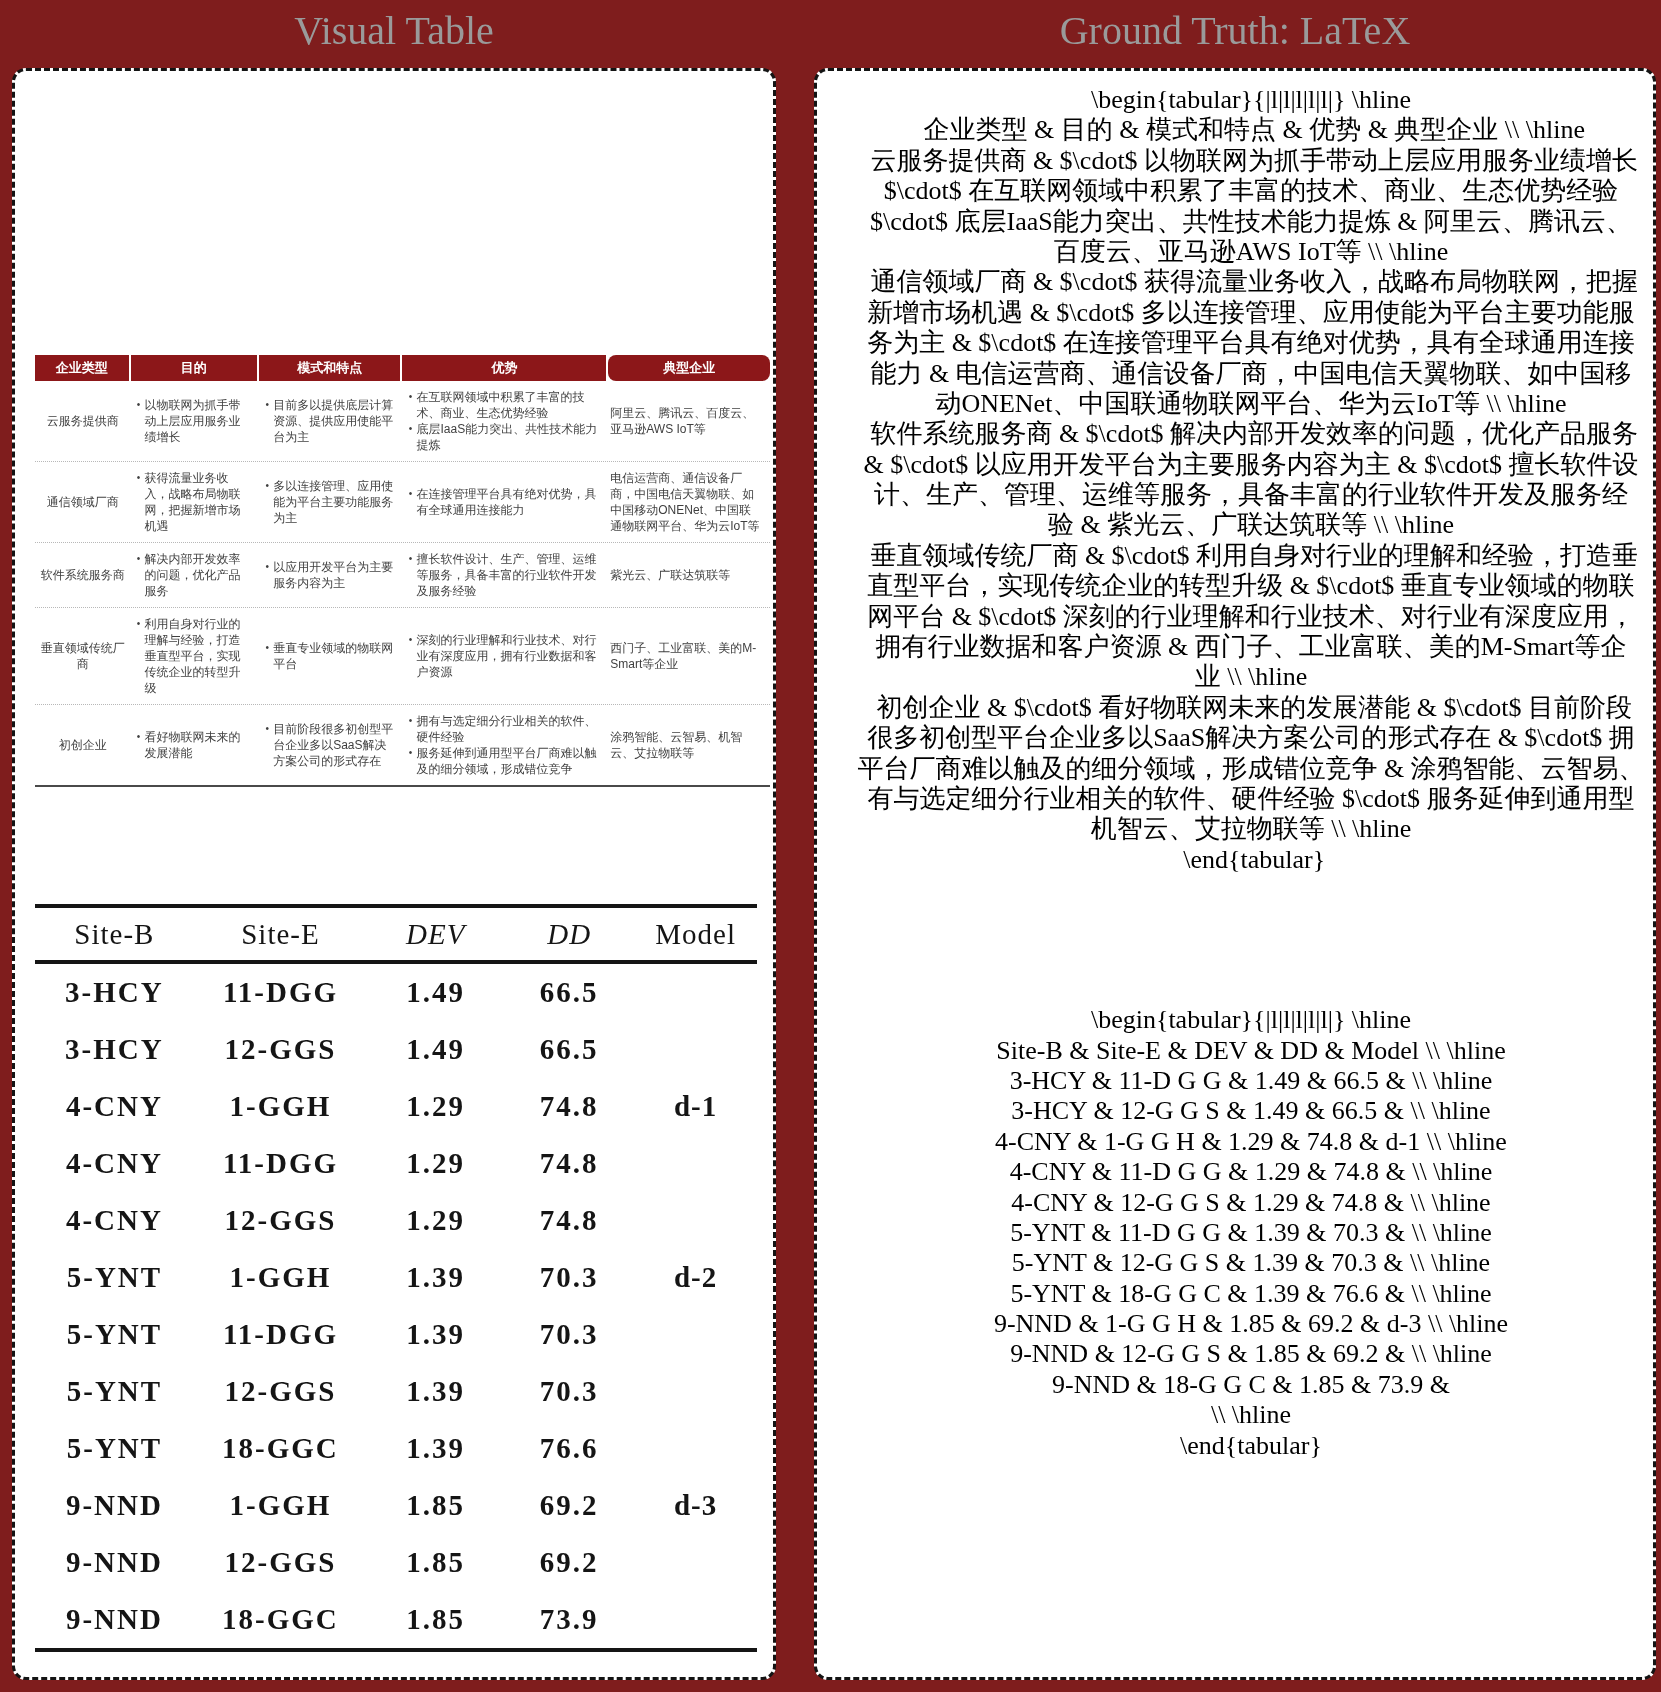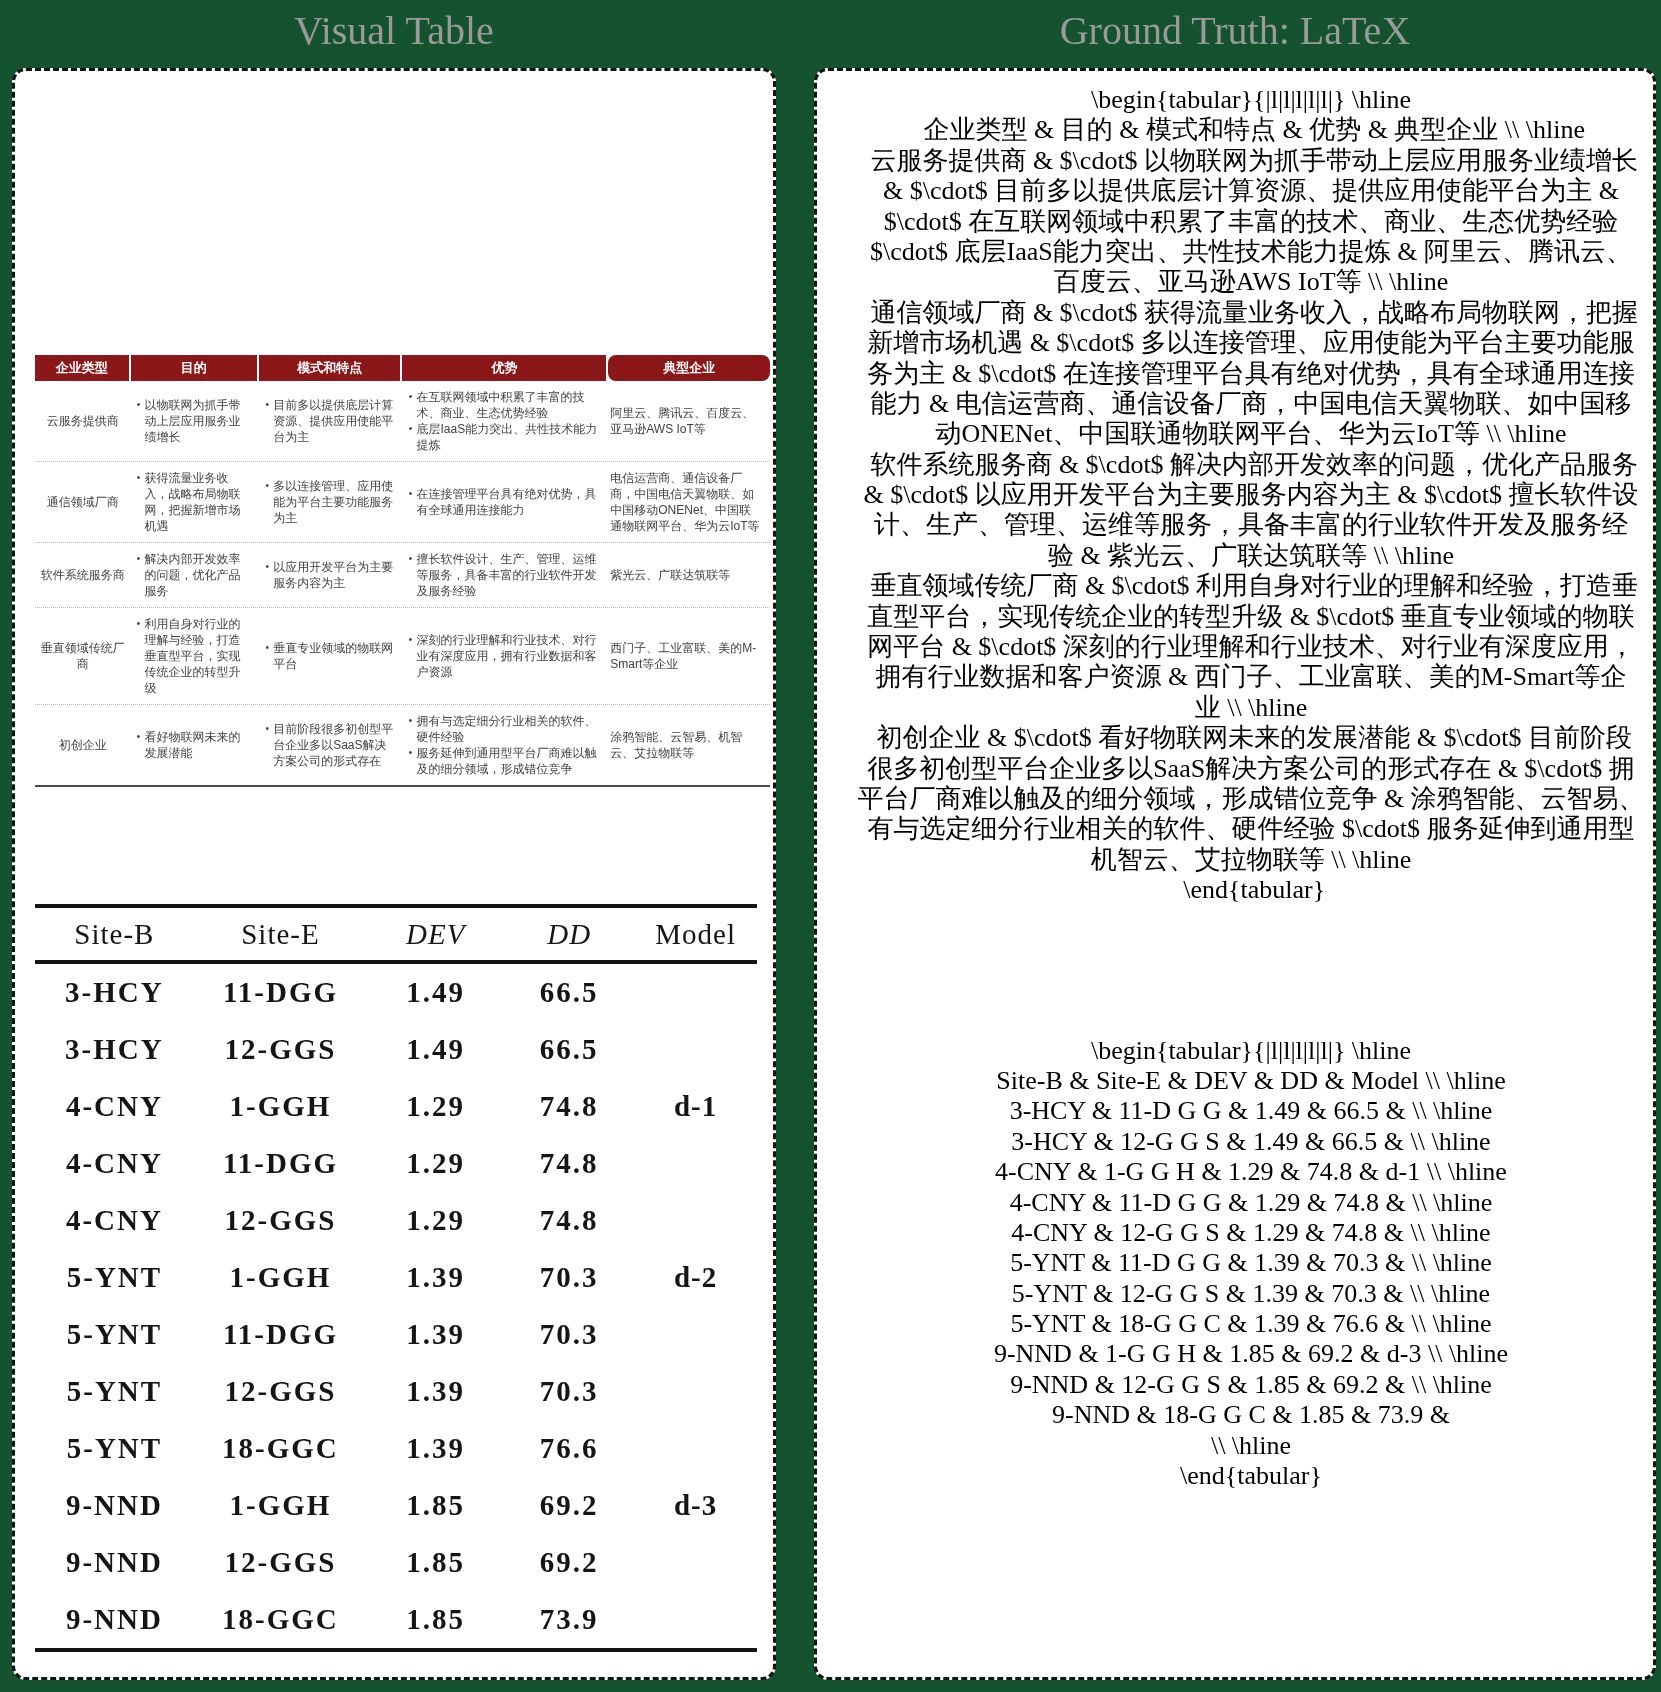--- a/index.html
+++ b/index.html
@@ -1,16 +1,16 @@
 <!DOCTYPE html>
 <html><head>
 <meta charset="utf-8">
 <style>
   html,body{margin:0;padding:0;background:#ffffff;}
-  .page{position:relative;width:1661px;height:1692px;background:#14532d;overflow:hidden;
+  .page{position:relative;width:1661px;height:1692px;background:#7f1d1d;overflow:hidden;
         font-family:"Liberation Serif",serif;}
   
   .col-title{position:absolute;top:4px;height:54px;line-height:54px;text-align:center;
              font-size:40px;color:#9a9a9a;font-family:"Liberation Serif",serif;}
   .col-title.left{left:12px;width:764px;}
   .col-title.right{left:814px;width:842px;}
   
   .panel{position:absolute;top:68px;height:1612px;border:3px dashed #141414;border-radius:14px;
          box-sizing:border-box;background:#fff;}
   .panel-left{left:12px;width:764px;}
@@ -284,21 +284,20 @@
         </div>
     </div>
   </div>
 
   <div class="panel panel-right">
     <div class="latex-wrap">
       <div class="latex-block b1">
           <div class="lx-line">\begin{tabular}{|l|l|l|l|l|} \hline</div>
           <div class="lx-line"> 企业类型 &amp; 目的 &amp; 模式和特点 &amp; 优势 &amp; 典型企业 \\ \hline</div>
           <div class="lx-line"> 云服务提供商 &amp; $\cdot$ 以物联网为抓手带动上层应用服务业绩增长</div>
-          <div class="lx-line">&amp; $\cdot$ 目前多以提供底层计算资源、提供应用使能平台为主 &amp;</div>
           <div class="lx-line">$\cdot$ 在互联网领域中积累了丰富的技术、商业、生态优势经验</div>
           <div class="lx-line">$\cdot$ 底层IaaS能力突出、共性技术能力提炼 &amp; 阿里云、腾讯云、</div>
           <div class="lx-line">百度云、亚马逊AWS IoT等 \\ \hline</div>
           <div class="lx-line"> 通信领域厂商 &amp; $\cdot$ 获得流量业务收入，战略布局物联网，把握</div>
           <div class="lx-line">新增市场机遇 &amp; $\cdot$ 多以连接管理、应用使能为平台主要功能服</div>
           <div class="lx-line">务为主 &amp; $\cdot$ 在连接管理平台具有绝对优势，具有全球通用连接</div>
           <div class="lx-line">能力 &amp; 电信运营商、通信设备厂商，中国电信天翼物联、如中国移</div>
           <div class="lx-line">动ONENet、中国联通物联网平台、华为云IoT等 \\ \hline</div>
           <div class="lx-line"> 软件系统服务商 &amp; $\cdot$ 解决内部开发效率的问题，优化产品服务</div>
           <div class="lx-line">&amp; $\cdot$ 以应用开发平台为主要服务内容为主 &amp; $\cdot$ 擅长软件设</div>

